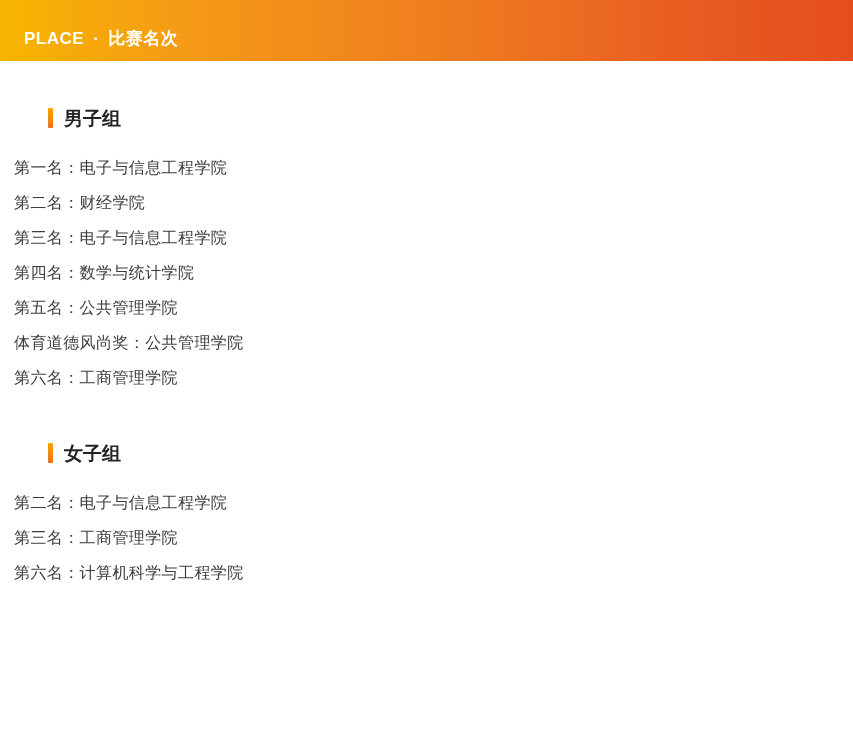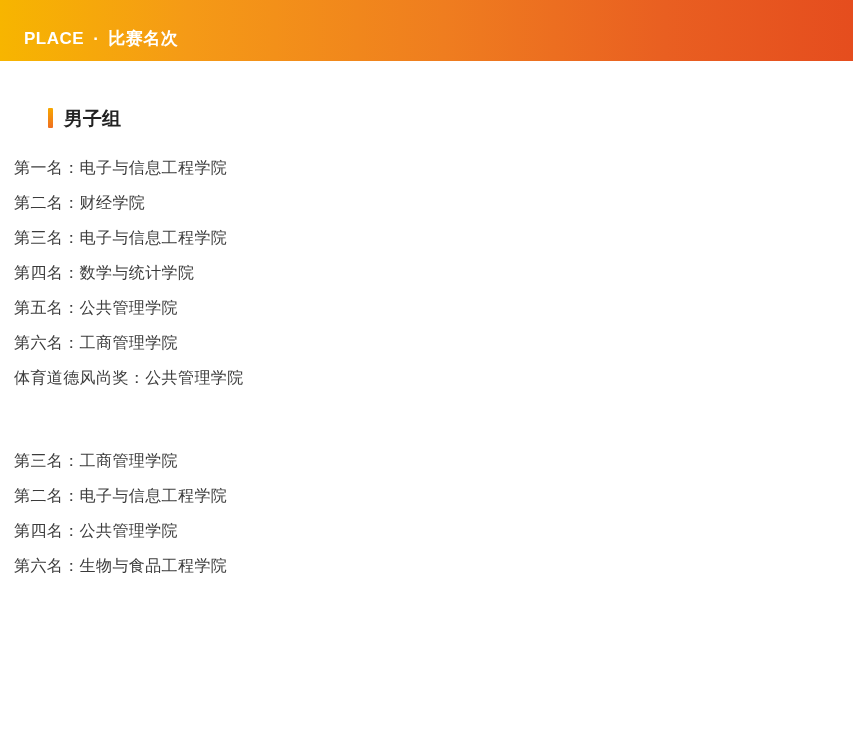--- a/index.html
+++ b/index.html
@@ -119,36 +119,37 @@
       <div class="entry">
         <span class="label">第三名：</span><span class="value">电子与信息工程学院</span>
       </div>
       <div class="entry">
         <span class="label">第四名：</span><span class="value">数学与统计学院</span>
       </div>
       <div class="entry">
         <span class="label">第五名：</span><span class="value">公共管理学院</span>
       </div>
       <div class="entry">
-        <span class="label">第六名：</span><span class="value">工商管理学院</span>
+        <span class="label">体育道德风尚奖：</span><span class="value">公共管理学院</span>
       </div>
       <div class="entry">
-        <span class="label">体育道德风尚奖：</span><span class="value">公共管理学院</span>
+        <span class="label">第六名：</span><span class="value">工商管理学院</span>
       </div>
     </div>
 
     <div class="section">
-      <div class="entry">
-        <span class="label">第三名：</span><span class="value">工商管理学院</span>
+      <div class="section-head">
+        <span class="section-bar"></span>
+        <span class="section-title">女子组</span>
       </div>
       <div class="entry">
         <span class="label">第二名：</span><span class="value">电子与信息工程学院</span>
       </div>
       <div class="entry">
-        <span class="label">第四名：</span><span class="value">公共管理学院</span>
+        <span class="label">第三名：</span><span class="value">工商管理学院</span>
       </div>
       <div class="entry">
-        <span class="label">第六名：</span><span class="value">生物与食品工程学院</span>
+        <span class="label">第六名：</span><span class="value">计算机科学与工程学院</span>
       </div>
     </div>
 
   </div>
 </div>
 
 </body></html>

